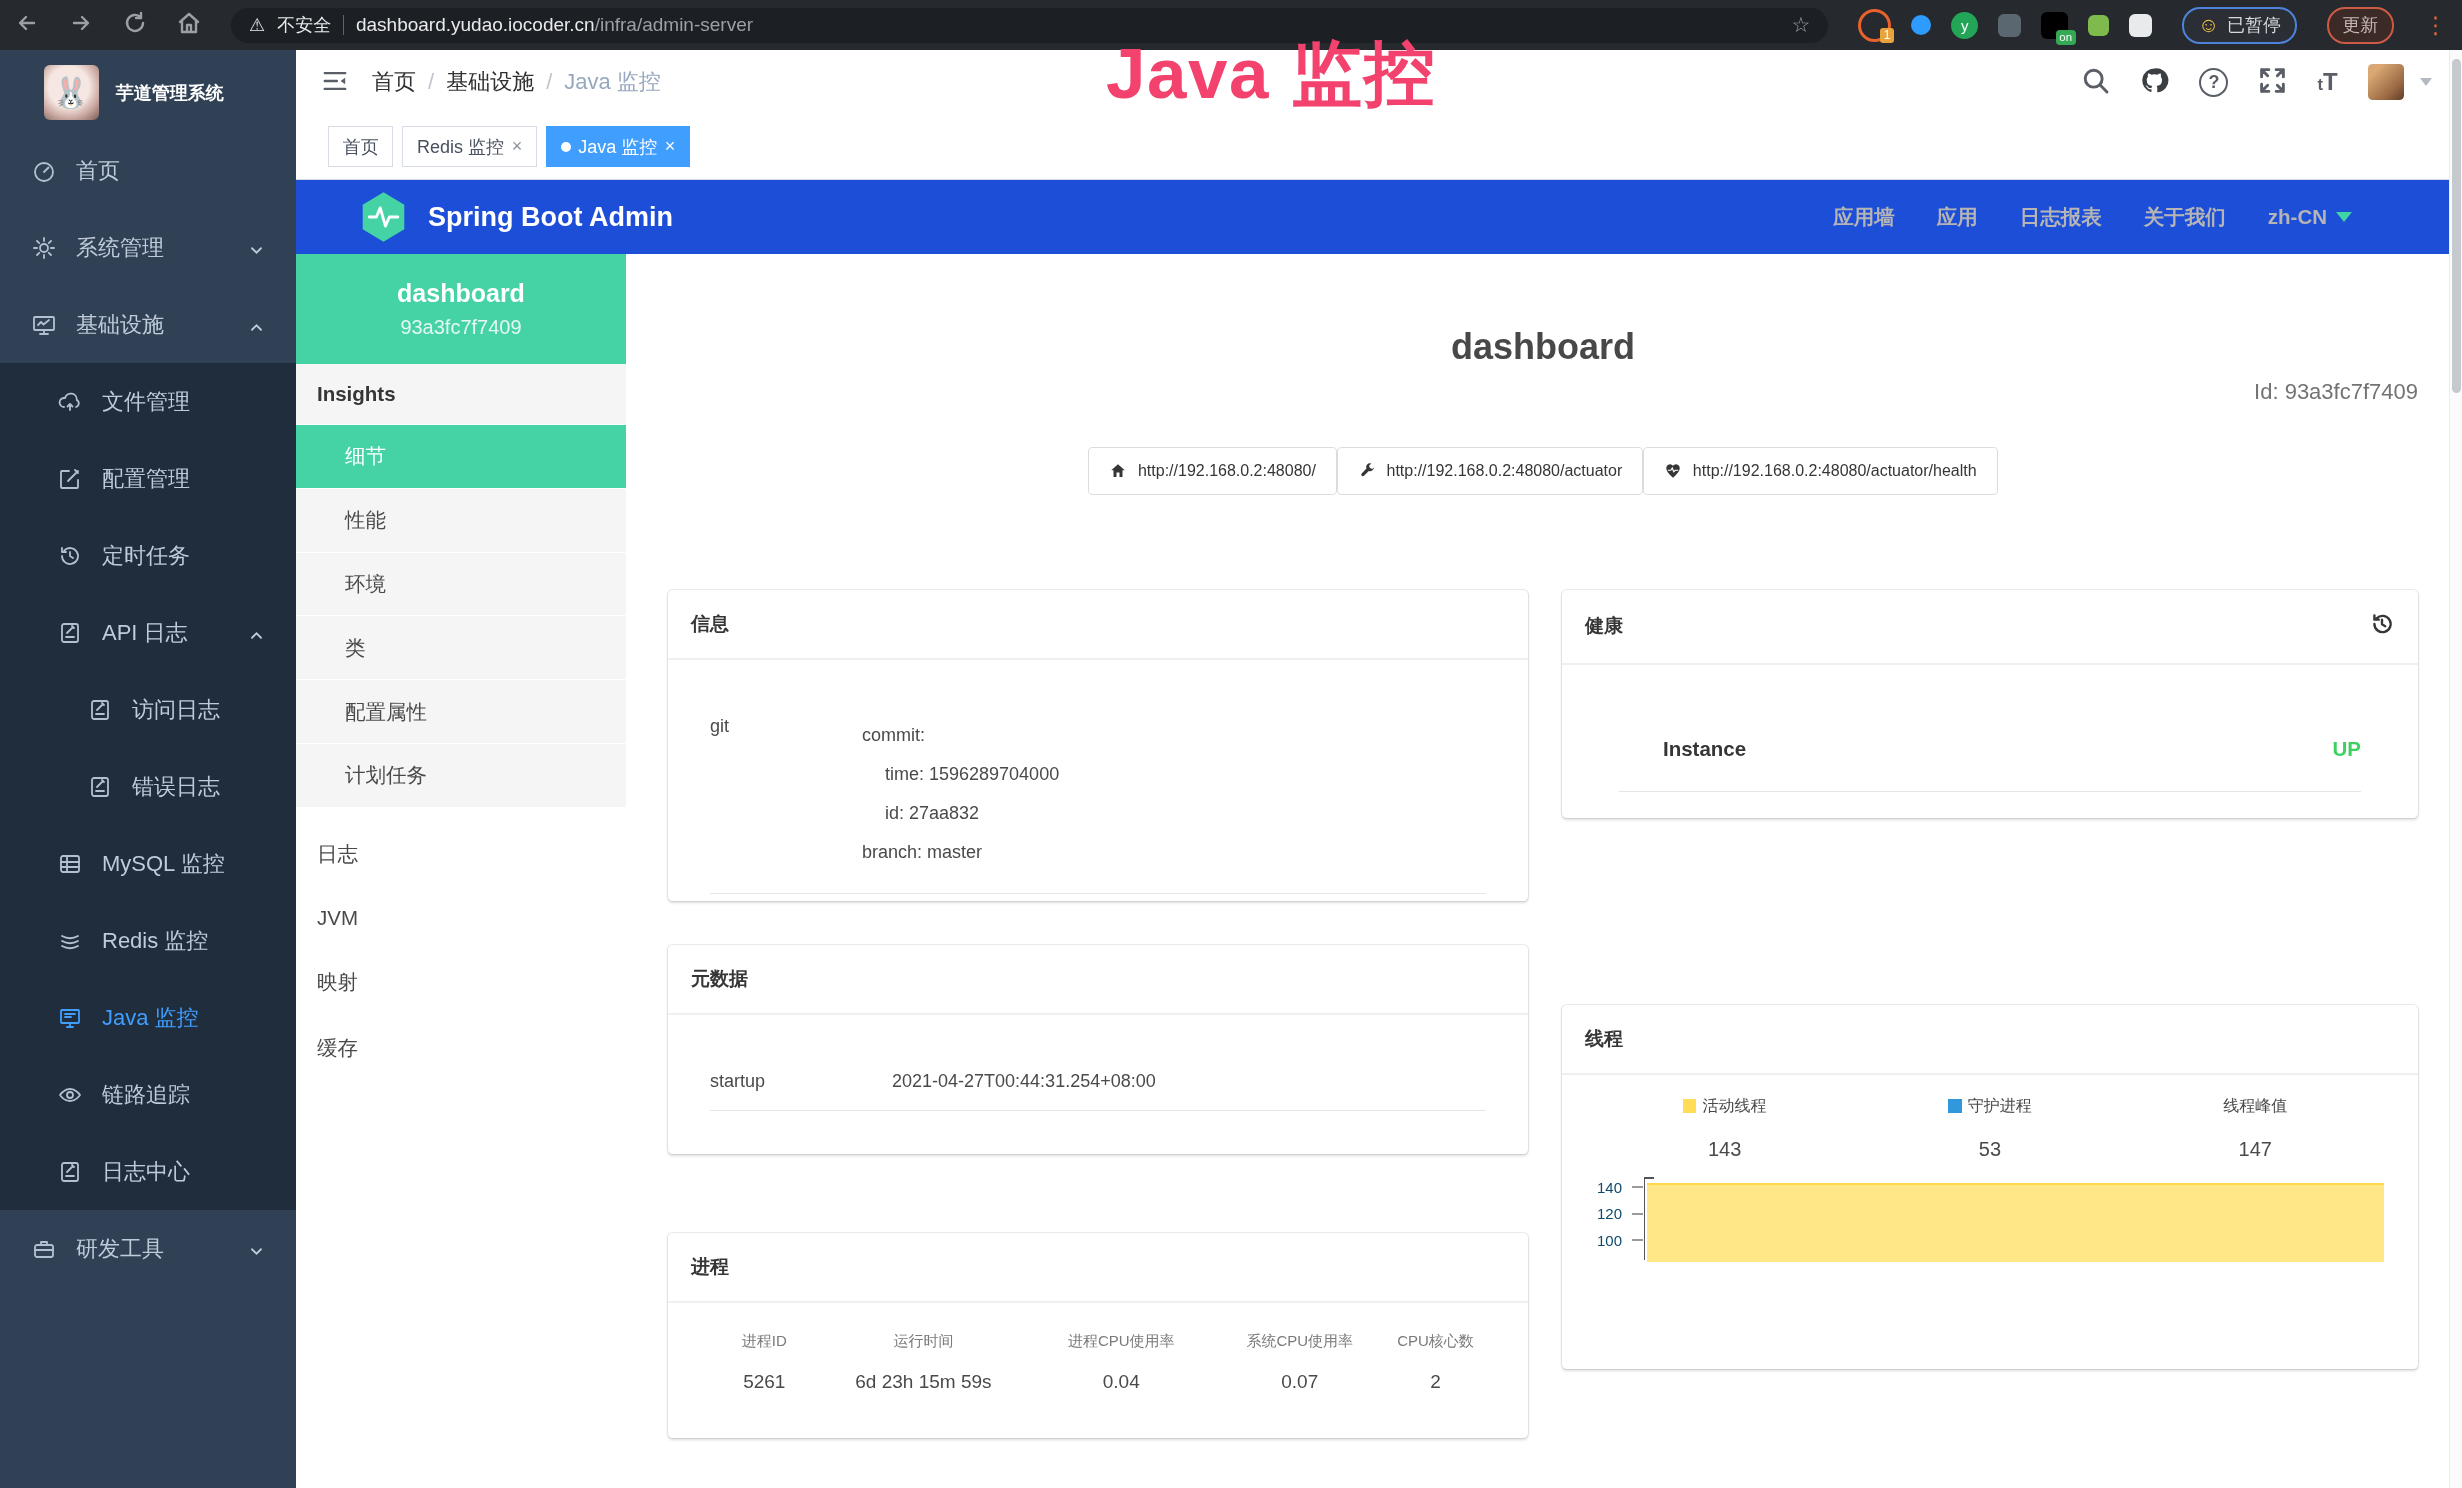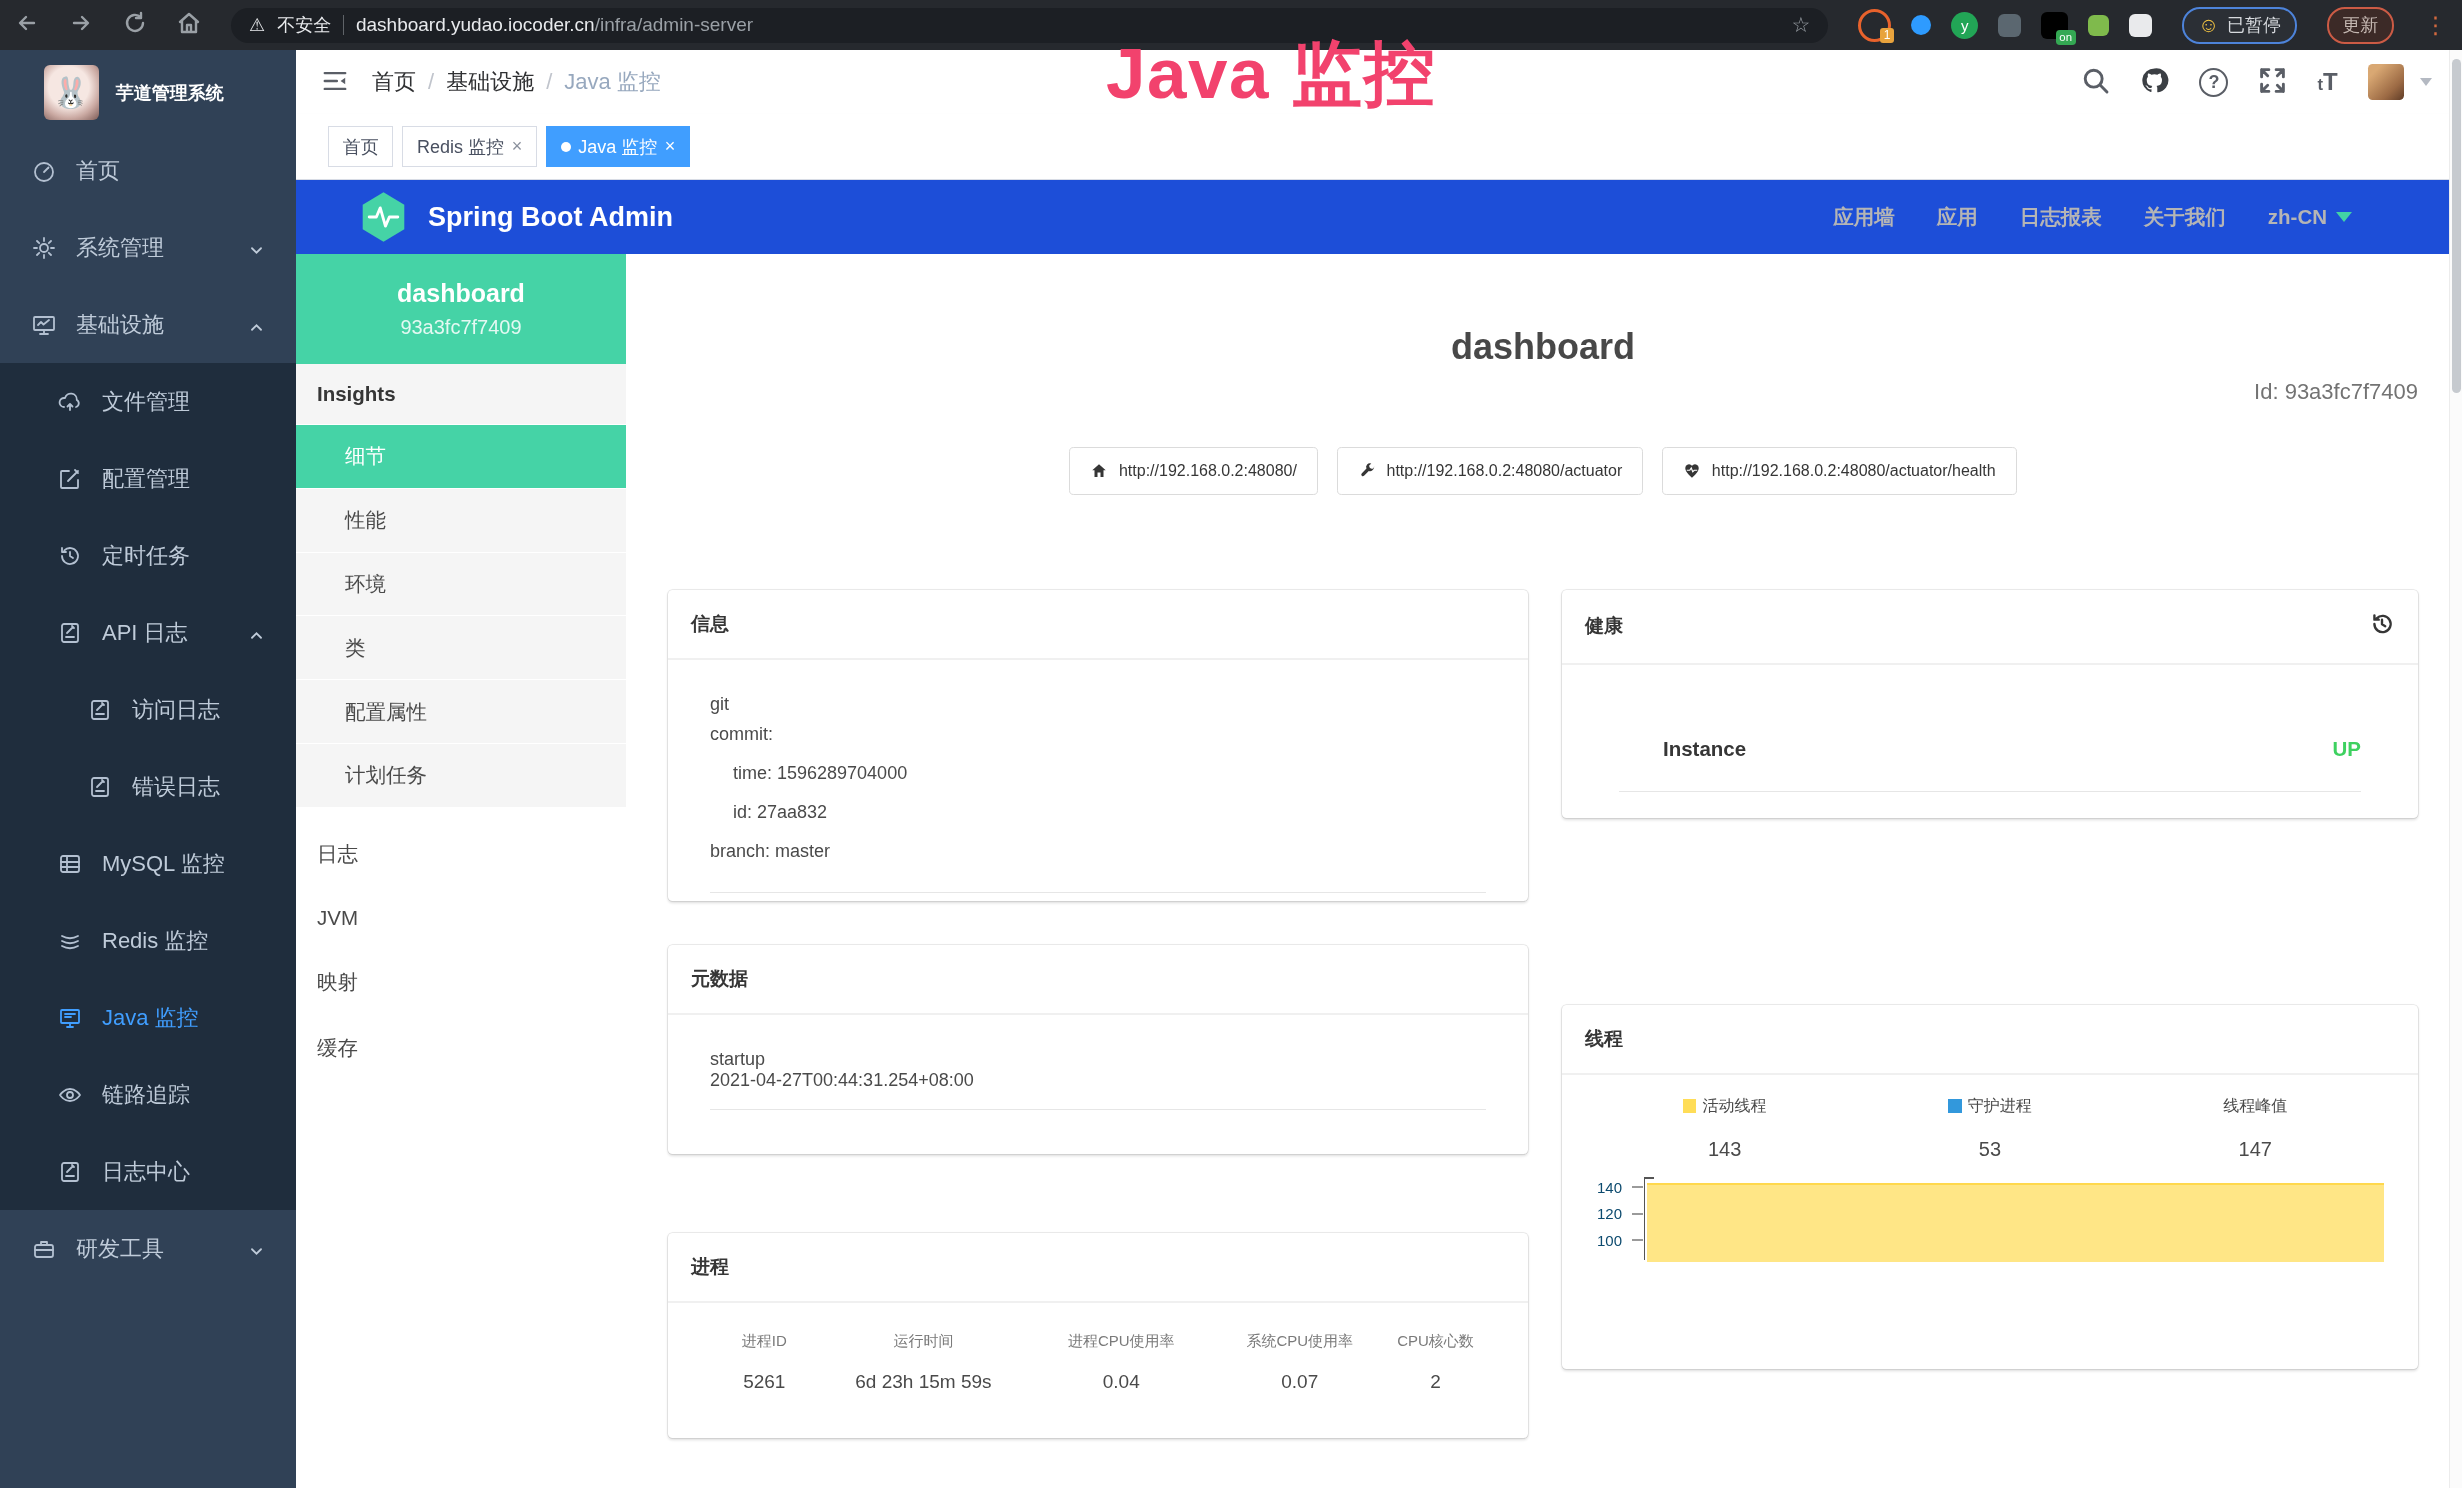--- a/index.html
+++ b/index.html
@@ -89,33 +89,33 @@
   .sba-section{background:#f5f5f5;padding:18px 0 18px 21px;font-size:20.5px;font-weight:700;color:#363636;border-bottom:1.5px solid #fff;cursor:pointer;}
   .sba-item{background:#f5f5f5;padding:17.4px 0 17.4px 49px;font-size:20.5px;color:#4a4a4a;border-bottom:1.5px solid #fff;cursor:pointer;}
   .sba-item.active{background:#45d3a6;color:#fff;}
   .sba-item.root{background:#fff;padding-left:21px;border-bottom:none;padding-top:19px;padding-bottom:19px;}
   .sba-items-root{margin-top:13.7px;}
 
   .sba-main{flex:1 1 auto;position:relative;background:#fff;padding-top:72px;min-width:0;}
   .content{width:1750px;margin-left:42px;}
   .page-title{font-size:36px;font-weight:600;color:#484848;text-align:center;}
   .page-id{font-size:22px;color:#737373;text-align:right;margin-top:10.6px;}
-  .endpoints{display:flex;justify-content:center;gap:19px;margin-top:42px;}
+  .endpoints{display:flex;justify-content:center;gap:0;margin-top:42px;}
   .ep-btn{height:46px;border:0.8px solid #dbdbdb;border-radius:4.6px;background:#fff;display:inline-flex;align-items:center;padding:0 20px;gap:10.6px;font-size:16px;color:#363636;cursor:pointer;}
   .ep-btn svg{width:18px;height:18px;flex:0 0 auto;}
 
   .cards{display:flex;gap:34px;margin-top:95px;align-items:flex-start;}
   .col{display:flex;flex-direction:column;}
   .col.left{width:861px;}
   .col.right{width:857px;}
   .card{background:#fff;border-radius:4.6px;box-shadow:0 1.5px 3px rgba(10,10,10,.14), 0 0 0 0.8px rgba(10,10,10,.09);box-sizing:border-box;}
   .card-head{padding:21px 23px;font-size:19px;font-weight:700;color:#363636;border-bottom:2.3px solid #f0f0f0;display:flex;align-items:center;justify-content:space-between;}
   .card-head .hist svg{width:26px;height:26px;stroke:#363636;fill:none;stroke-width:2.2;stroke-linecap:round;stroke-linejoin:round;}
 
-  .kv-row{display:flex;margin:34px 42px 0;padding-bottom:21px;border-bottom:1.5px solid #e6e6e6;font-size:18px;color:#4a4a4a;flex-direction:column;}
+  .kv-row{display:flex;margin:56px 42px 0;padding-bottom:21px;border-bottom:1.5px solid #e6e6e6;font-size:18px;color:#4a4a4a;}
   .kv-label{width:152px;flex:0 0 auto;}
   .kv-label.wide{width:182px;}
   .kv-lines .ln{line-height:39px;}
   .kv-lines .ln.ind{padding-left:23px;}
   .health-row{display:flex;justify-content:space-between;margin:72px 57px 0;padding-bottom:30px;border-bottom:1.5px solid #e6e6e6;font-size:20.5px;}
   .health-row .lbl{color:#363636;font-weight:700;margin-left:44px;}
   .health-row .val{font-weight:700;}
 
   .ptable{padding:29px 42px 0;}
   .prow{display:flex;text-align:center;}

